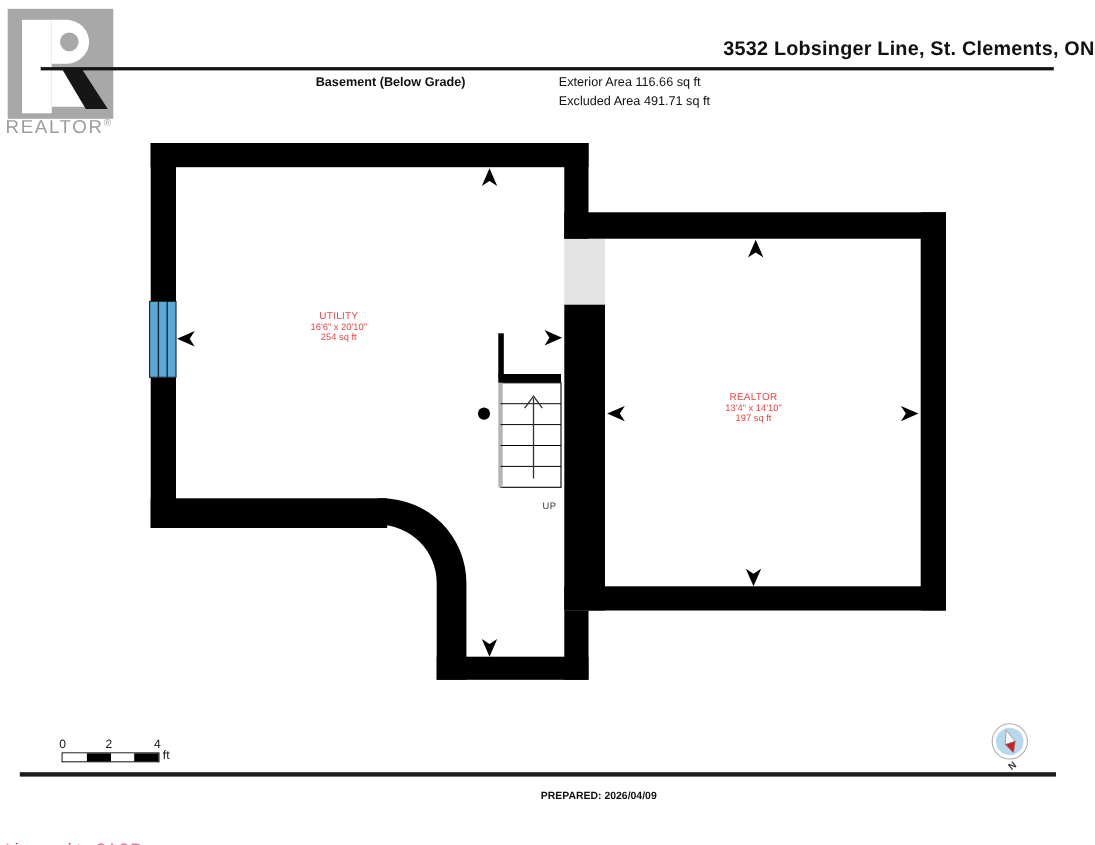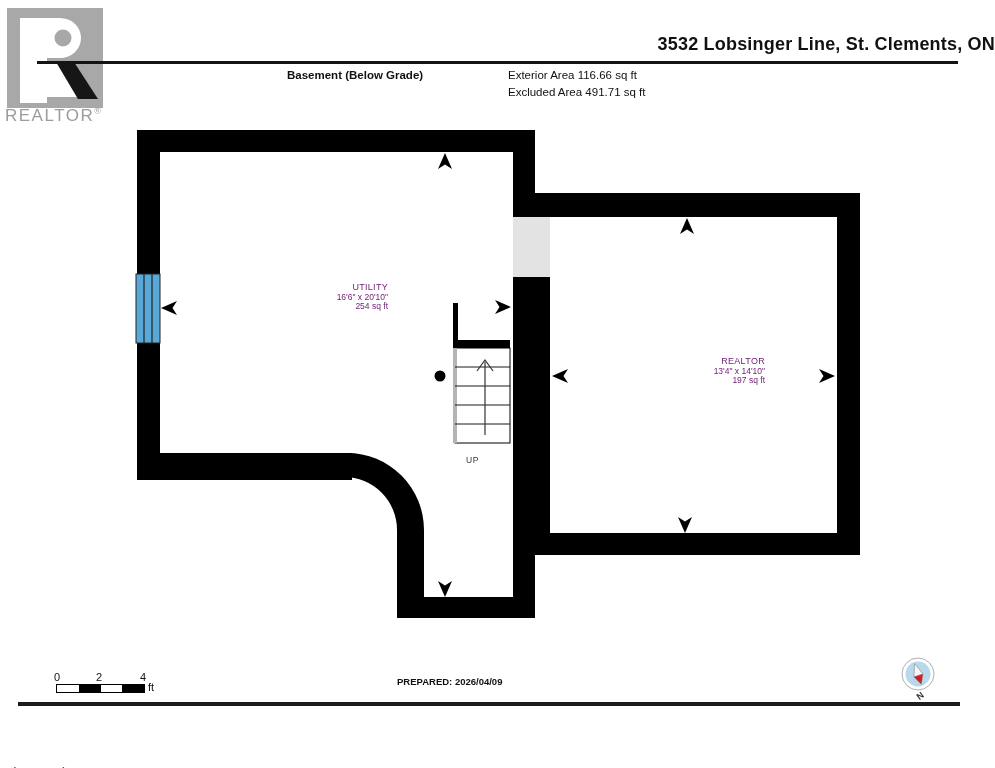--- a/index.html
+++ b/index.html
@@ -12,33 +12,33 @@
   .header-rule{left:37px;top:61px;width:921px;height:3px;background:#141414;z-index:6;}
   .floor-label{left:287px;top:69px;width:210px;
                font-size:11.5px;font-weight:bold;}
   .area-line1{left:508px;top:69px;font-size:11.5px;}
   .area-line2{left:508px;top:86px;font-size:11.5px;}
   .logo-wrap{left:5px;top:6px;z-index:1;}
   .logo-word{left:5px;top:106px;font-size:17px;color:#9c9c9c;letter-spacing:1.5px;z-index:2;}
   .logo-word sup{font-size:9px;}
   
   .plan-svg{left:0;top:0;z-index:3;}
-  .room-label{z-index:4;text-align:right;width:160px;line-height:9.5px;color:#701a75;}
+  .room-label{z-index:4;text-align:center;width:160px;line-height:9.5px;color:#ef4444;}
   .room-label .rname{font-size:9px;letter-spacing:.3px;}
   .room-label .rdims,.room-label .rarea{font-size:8.5px;}
-  .up-label{z-index:4;width:40px;text-align:left;font-size:8.5px;color:#333;letter-spacing:.5px;}
+  .up-label{z-index:4;width:40px;text-align:right;font-size:8.5px;color:#333;letter-spacing:.5px;}
   
   .scale-ticks{z-index:4;font-size:11px;color:#111;width:20px;text-align:center;}
   .scale-bar{left:56px;top:684px;width:87px;height:7px;border:1px solid #000;
              display:flex;z-index:4;}
   .scale-bar .seg{flex:1;}
   .seg.w{background:#fff;}
   .seg.b{background:#000;}
   .scale-unit{left:148px;top:681px;font-size:11px;z-index:4;}
-  .prepared{left:397px;top:676px;width:200px;text-align:left;
+  .prepared{left:397px;top:718px;width:200px;text-align:right;
             font-size:9.5px;font-weight:bold;z-index:4;}
   .footer-rule{left:18px;top:702px;width:942px;height:4px;background:#1c1c1c;z-index:4;}
   .disclaimer{left:38px;top:713px;width:780px;font-size:8.8px;color:#111;z-index:5;}
   .licensed{left:5px;top:764px;font-size:15px;color:#be185d;z-index:4;}
   .compass{left:898px;top:654px;z-index:5;}
   .north{left:917px;top:691px;font-size:9px;font-weight:bold;color:#333;
          transform:rotate(-38deg);z-index:6;}
 </style>
 </head>
 <body>

